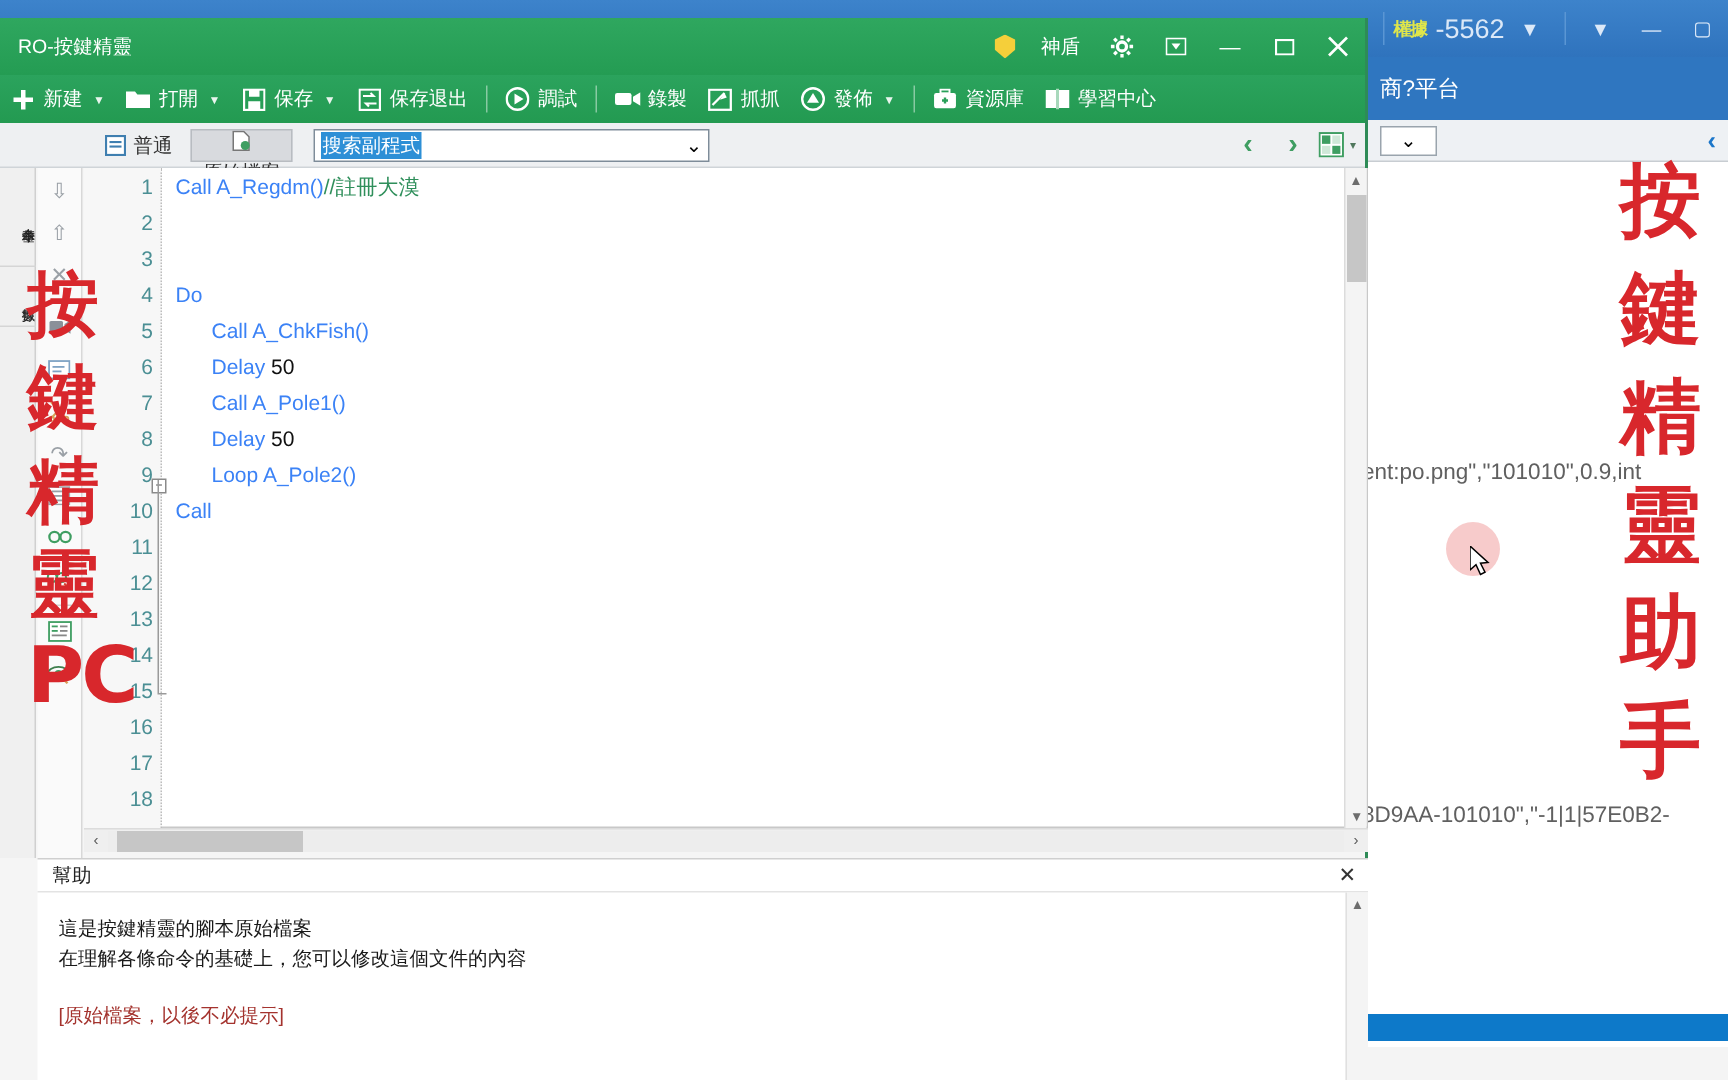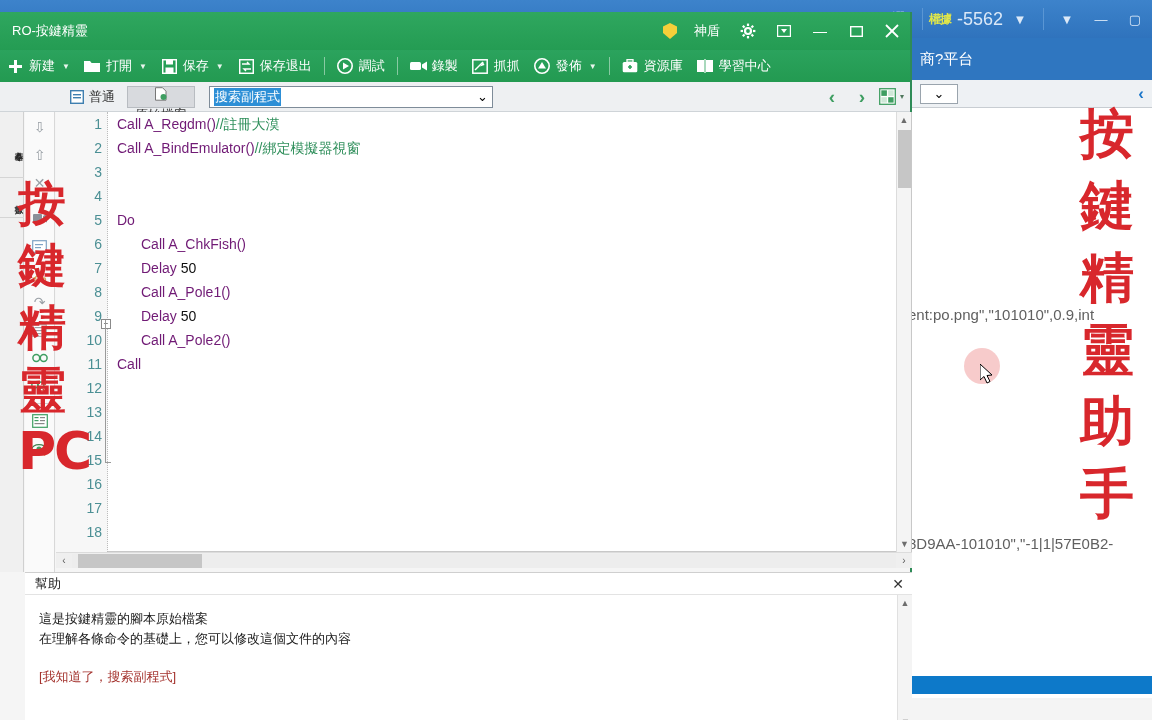--- a/index.html
+++ b/index.html
@@ -110,21 +110,21 @@
     height:30px; background:#eef0f2; border-bottom:1px solid #cfd4d8;
     display:flex; align-items:center; padding-left:62px; gap:4px;
   }
   .vtab {
     display:flex; align-items:center; gap:5px; height:22px; padding:0 7px;
     font-size:13px; color:#333; border:1px solid transparent;
   }
   .vtab.active { background:#d8dade; border:1px solid #b8bcc1;flex-direction:column; }
   .vtab .ic { width:14px; height:14px; display:inline-block; }
   #proc-combo {
-    margin-left:10px; width:284px; height:22px; background:#fff;
+    margin-left:10px; width:264px; height:22px; background:#fff;
     border:1px solid #7e8c99; display:flex; align-items:center; justify-content:space-between;
     padding:0 4px; font-size:13px;
   }
   #proc-combo .val { background:#2d8fd6; color:#fff; padding:0 1px; }
   #edtop-right { margin-left:auto; display:flex; align-items:center; gap:4px; padding-right:6px; }
   .navarrow { color:#3f9e62; font-size:19px; font-weight:bold; width:26px; text-align:center; }
   #grid-btn { display:flex; align-items:center; gap:2px; }
 
   
   #body-area { position:absolute; left:0; top:100px; width:912px; height:620px; }
@@ -159,21 +159,21 @@
   #gutter {
     position:absolute; left:0; top:0; width:52px; height:440px;
     background:#f7f7f7; border-right:1px dotted #bdbdbd;
   }
   .lnum {
     height:24px; line-height:24px; text-align:right; padding-right:5px;
     color:#4b8f94; font-size:14px; font-family:"Liberation Sans", sans-serif;
   }
   #codepane { position:absolute; left:53px; top:0; right:16px; height:440px; overflow:hidden; }
   .cline { height:24px; line-height:24px; font-size:14px; white-space:pre; padding-left:8px; font-family:"Liberation Sans", sans-serif; }
-  .kw  { color:#701a75; }
+  .kw  { color:#3b82f6; }
   .cmt { color:#2f8f5b; }
   .txt { color:#101010; }
   .fold {
     position:absolute; left:45px; width:10px; height:10px; border:1px solid #8a8a8a;
     background:#fff; font-size:8px; line-height:8px; text-align:center; color:#333;
   }
   #foldline {
     position:absolute; left:49px; top:208px; width:1px; height:142px; background:#9a9a9a;
   }
   #foldend {
@@ -563,29 +563,28 @@
           <div class="lnum">15</div>
           <div class="lnum">16</div>
           <div class="lnum">17</div>
           <div class="lnum">18</div>
         </div>
       <div class="fold" style="top:207px">−</div>
       <div id="foldline"></div>
       <div id="foldend"></div>
       <div id="codepane">
           <div class="cline" style="padding-left: 8px;"><span class="kw">Call A_Regdm()</span><span class="cmt">//註冊大漠</span></div>
-          <div class="cline" style="padding-left: 8px;"><span class="kw">Call A_BindEmulator()</span><span class="cmt">//綁定模擬器視窗</span></div>
           <div class="cline" style="padding-left: 8px;"></div>
           <div class="cline" style="padding-left: 8px;"></div>
           <div class="cline" style="padding-left: 8px;"><span class="kw">Do</span></div>
           <div class="cline" style="padding-left: 32px;"><span class="kw">Call A_ChkFish()</span></div>
           <div class="cline" style="padding-left: 32px;"><span class="kw">Delay </span><span class="txt">50</span></div>
           <div class="cline" style="padding-left: 32px;"><span class="kw">Call A_Pole1()</span></div>
           <div class="cline" style="padding-left: 32px;"><span class="kw">Delay </span><span class="txt">50</span></div>
-          <div class="cline" style="padding-left: 32px;"><span class="kw">Call A_Pole2()</span></div>
+          <div class="cline" style="padding-left: 32px;"><span class="kw">Loop A_Pole2()</span></div>
           <div class="cline" style="padding-left: 8px;"><span class="kw">Call</span></div>
           <div class="cline" style="padding-left: 8px;"></div>
           <div class="cline" style="padding-left: 8px;"></div>
           <div class="cline" style="padding-left: 8px;"></div>
           <div class="cline" style="padding-left: 8px;"></div>
           <div class="cline" style="padding-left: 8px;"></div>
           <div class="cline" style="padding-left: 8px;"></div>
           <div class="cline" style="padding-left: 8px;"></div>
         </div>
 
@@ -605,21 +604,21 @@
     </div>
 
     <div id="helppanel">
       <div id="help-head">
         <span>幫助</span>
         <span id="help-close">✕</span>
       </div>
       <div id="help-body">
         <div>這是按鍵精靈的腳本原始檔案</div>
         <div>在理解各條命令的基礎上，您可以修改這個文件的內容</div>
-        <div id="help-dismiss">[我知道了，搜索副程式]</div>
+        <div id="help-dismiss">[原始檔案，以後不必提示]</div>
       </div>
       <div id="help-vscroll">
         <div class="vs-arrow">▲</div>
         <div class="vs-arrow" style="position:absolute;bottom:0;left:0;width:15px">▼</div>
       </div>
     </div>
 
   </div>
 
   <div id="wm-left">

